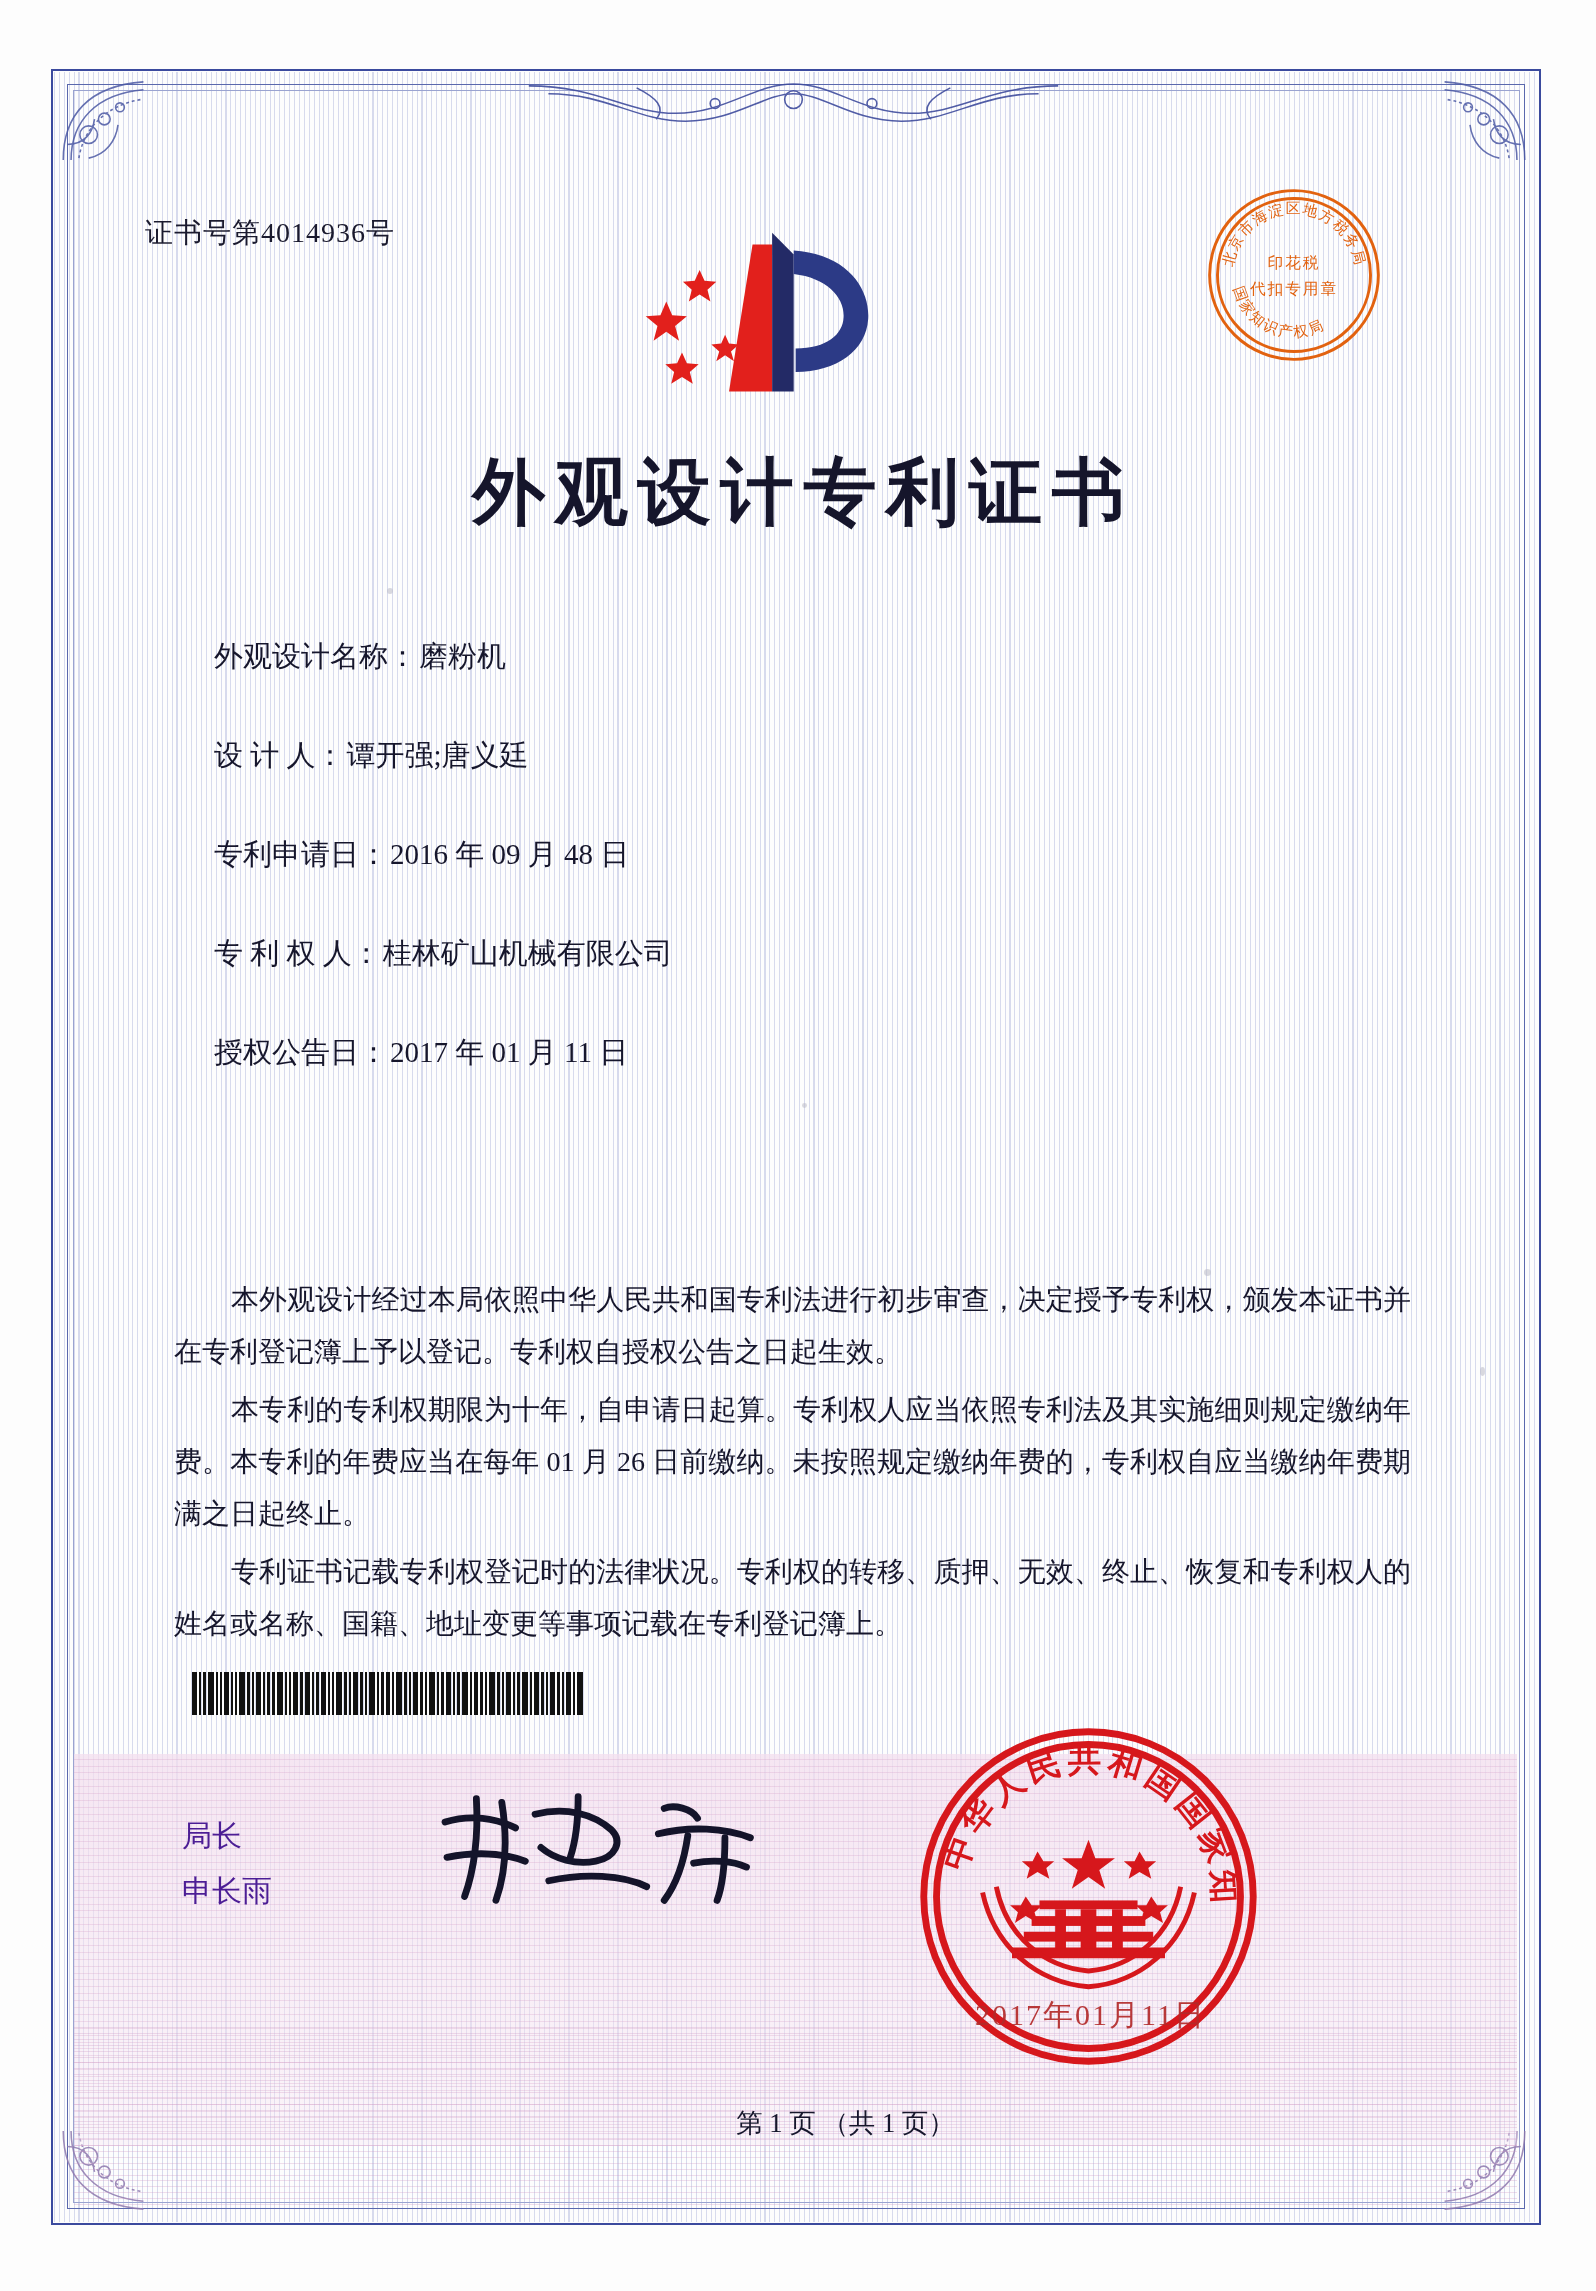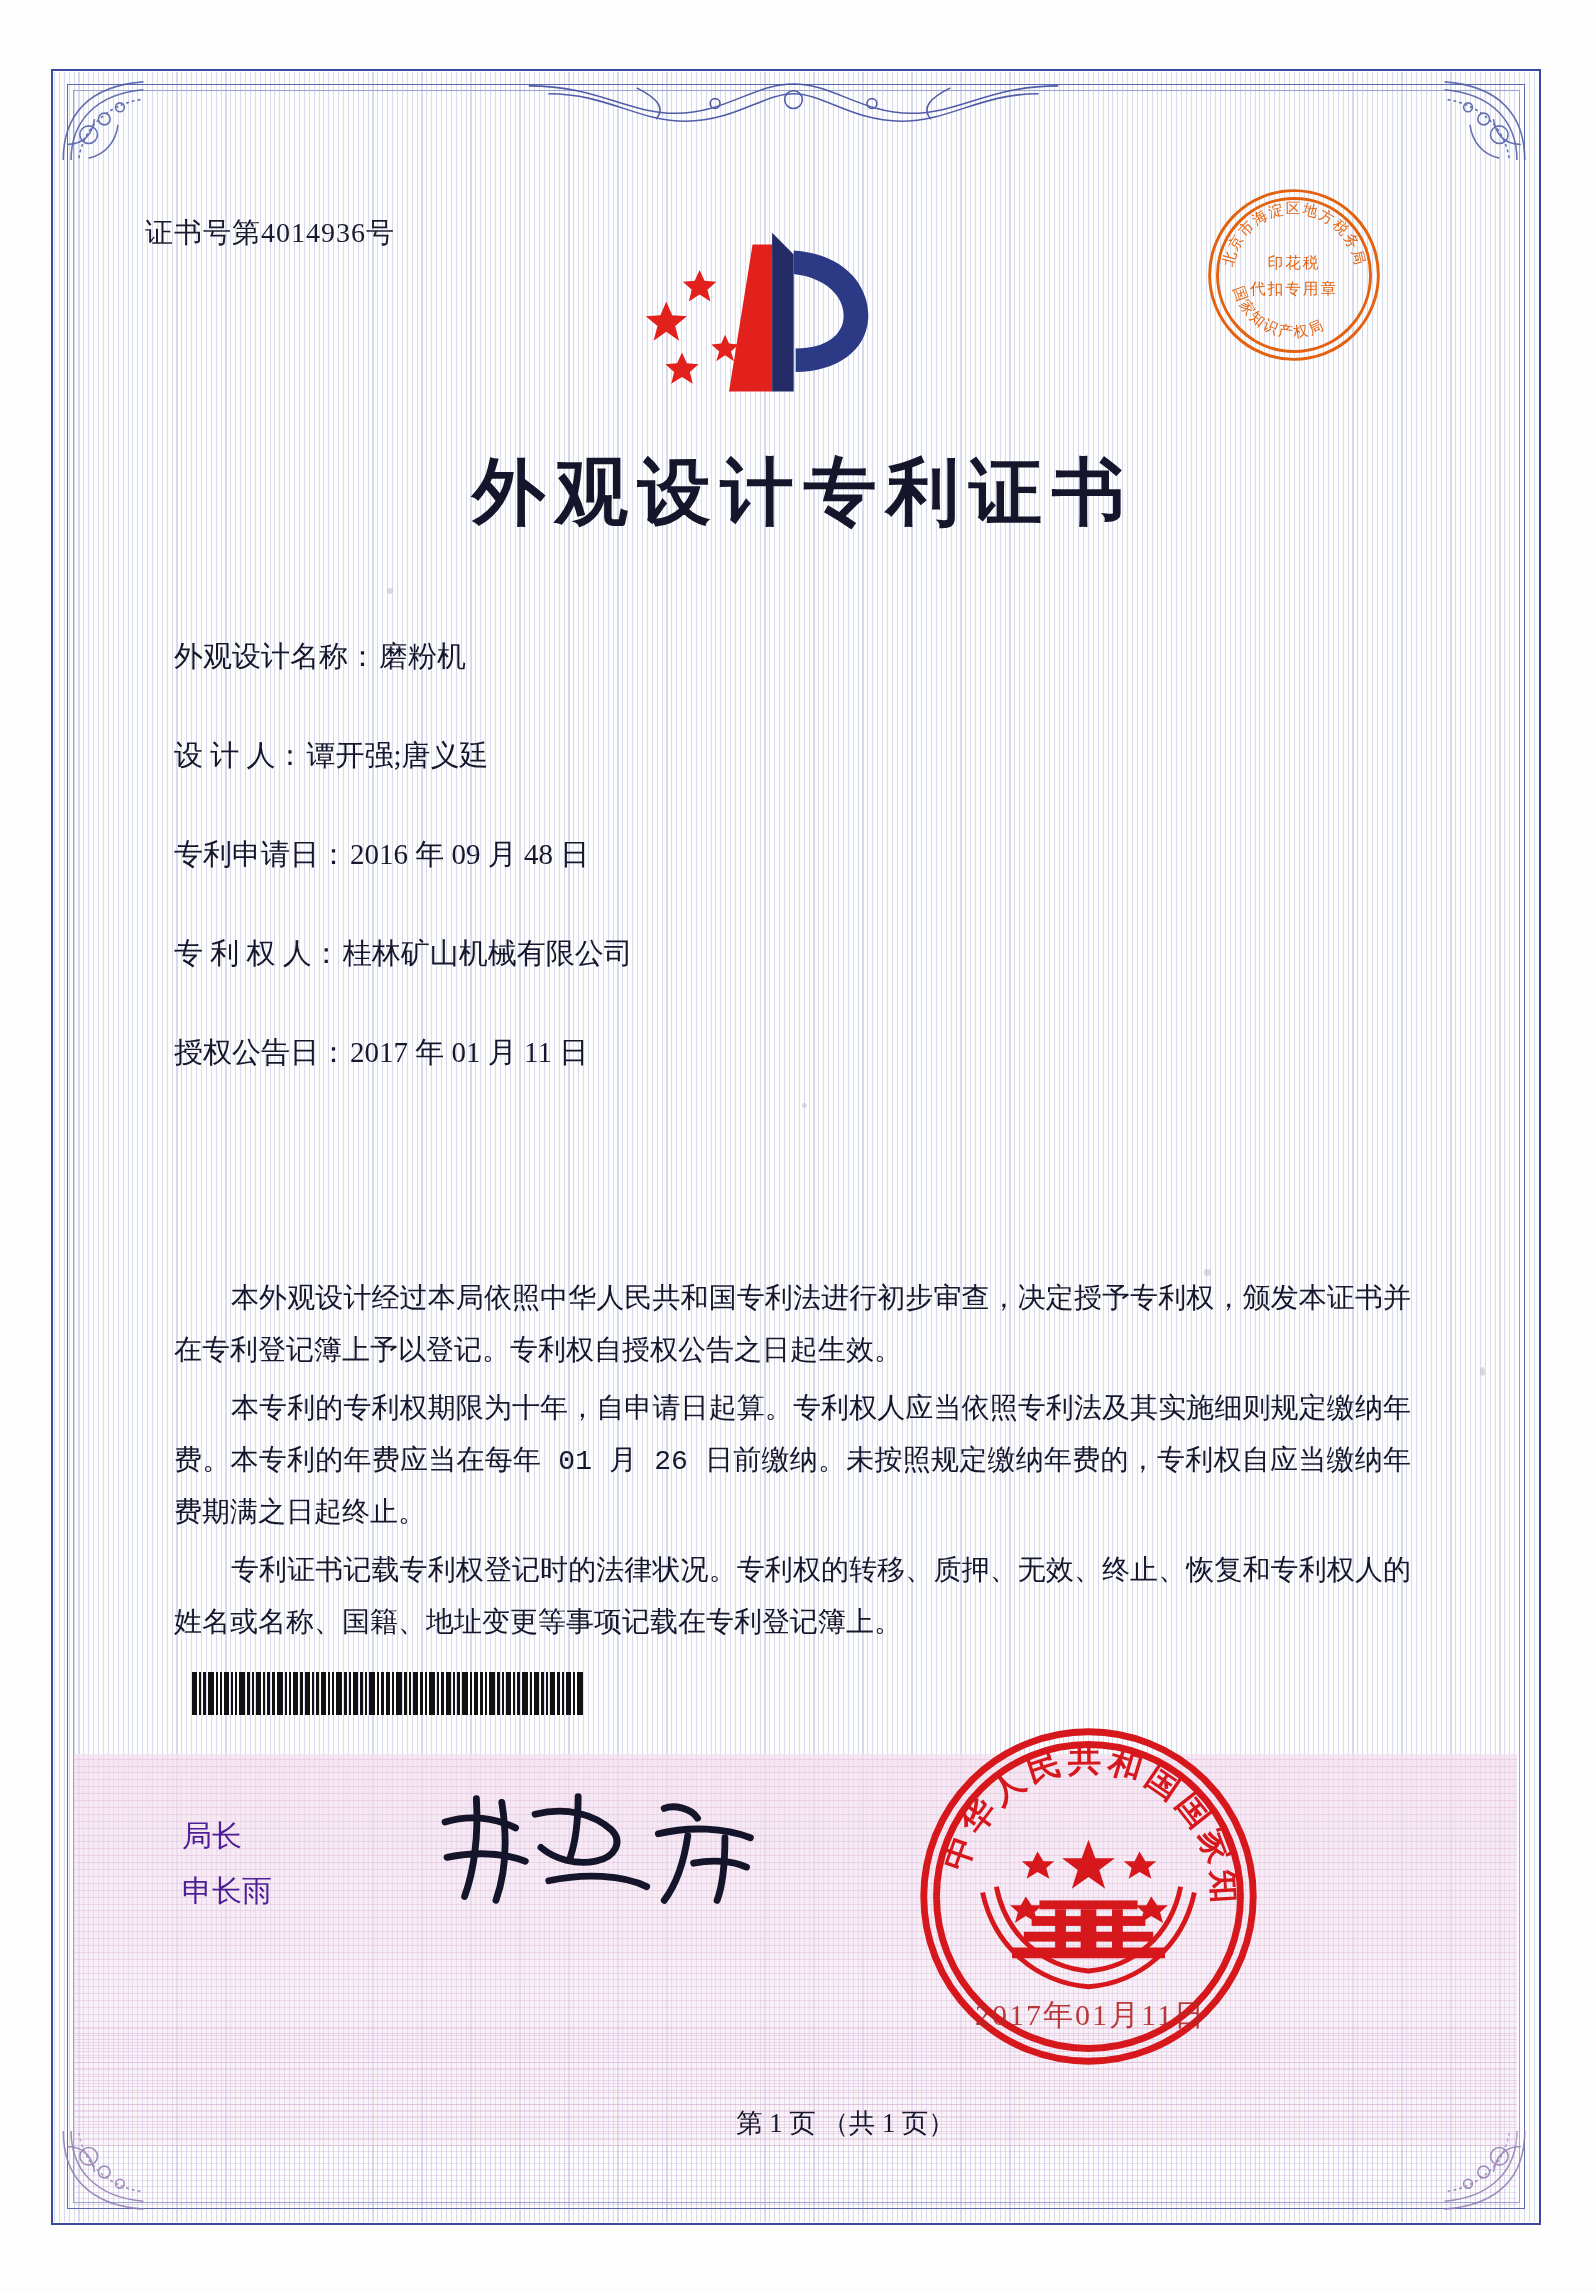--- a/index.html
+++ b/index.html
@@ -148,20 +148,21 @@
     position: absolute;
     left: 174px; top: 637px;
     width: 1225px;
   }
   .field-row {
     display: flex;
     align-items: baseline;
     margin-bottom: 59px;
     font-size: 29px;
     white-space: nowrap;
+    padding-left: 40px;
   }
   .field-label {
     color: #16162c;
     letter-spacing: 0px;
   }
   .field-value {
     color: #16162c;
     margin-left: 2px;
   }
   .field-value.mono {
@@ -175,21 +176,20 @@
     left: 174px; top: 1274px;
     width: 1237px;
     font-size: 28px;
     line-height: 52px;
     text-align: justify;
     color: #16162c;
   }
   .body-text p {
     margin: 0 0 5.9px 0;
     text-indent: 57px;
-    font-family: Liberation Mono, monospace;
   }
 
   
   .barcode {
     position: absolute;
     left: 192px; top: 1672px;
     width: 412px; height: 43px;
     display: flex;
     align-items: stretch;
   }

